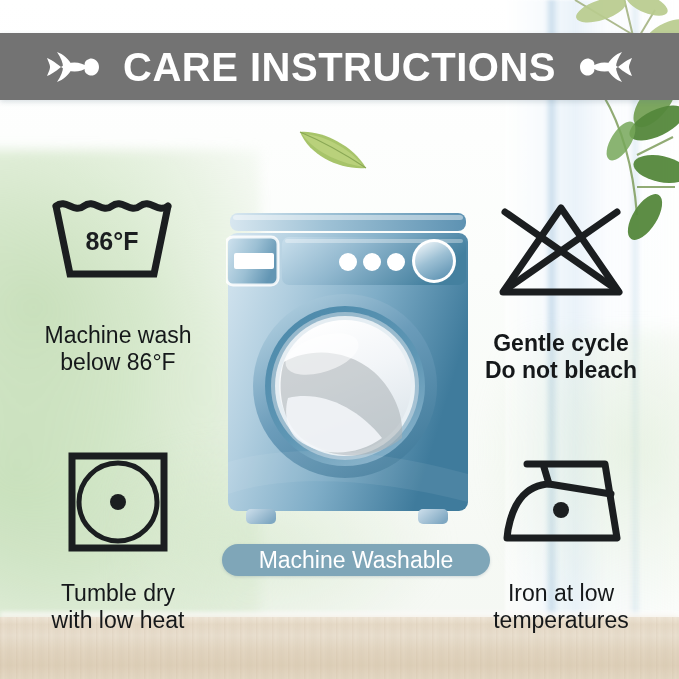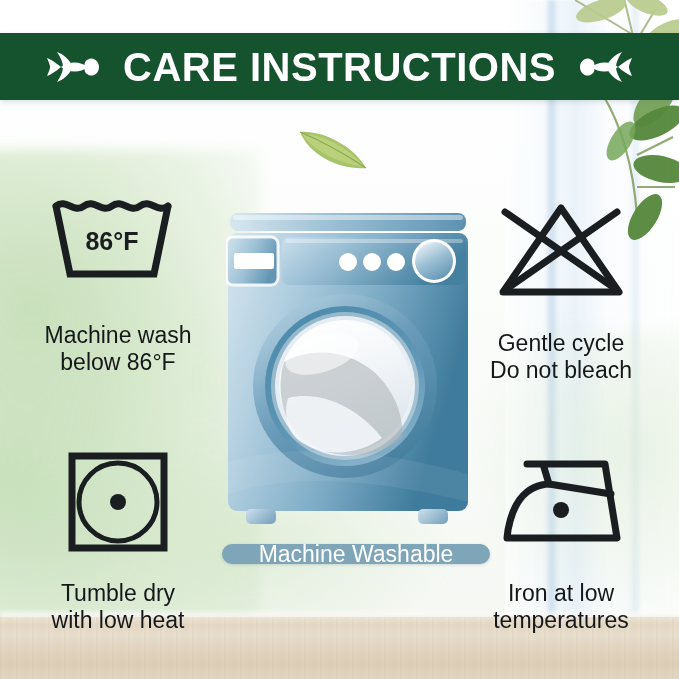--- a/index.html
+++ b/index.html
@@ -79,21 +79,21 @@
   .leafcluster{position:absolute;right:-6px;top:-10px;width:180px;height:180px;}
   .leafcluster svg{width:100%;height:100%;display:block;}
   .leafcluster-lower{position:absolute;right:-4px;top:95px;width:150px;height:160px;}
   .leafcluster-lower svg{width:100%;height:100%;display:block;}
   .floating-leaf{position:absolute;left:294px;top:120px;width:80px;height:56px;}
   .floating-leaf svg{width:100%;height:100%;display:block;}
 
   
   .banner{
     position:absolute;left:0;top:33px;width:679px;height:67px;
-    background:#14532d;
+    background:#737373;
     display:flex;align-items:center;justify-content:center;
     box-shadow:0 2px 5px rgba(90,120,135,.22);
   }
   .banner-title{
     color:#ffffff;font-size:40px;font-weight:bold;letter-spacing:.5px;
     line-height:1;white-space:nowrap;
     font-family:"Liberation Sans", sans-serif;
   }
   .fleur{width:62px;height:44px;flex:0 0 auto;}
   .fleur svg{width:100%;height:100%;display:block;}
@@ -102,36 +102,36 @@
 
   
   .care{position:absolute;width:200px;text-align:center;}
   .care .glyph{height:112px;display:flex;align-items:center;justify-content:center;}
   .care .glyph svg{display:block;}
   .care .caption{
     font-size:23px;line-height:1.17;color:#15181a;margin-top:22px;
     font-family:"Liberation Sans", sans-serif;white-space:pre-line;
   }
   #care-wash{left:18px;top:188px;}
-  #care-bleach{left:461px;top:196px;}
+  #care-bleach{left:461px;top:196px;font-weight:bold;}
   #care-dry{left:18px;top:446px;}
   #care-iron{left:461px;top:446px;}
 
   .tubtemp{
     font-size:25px;font-weight:bold;fill:#1b1e20;
     font-family:"Liberation Sans", sans-serif;
   }
 
   
   .washer{position:absolute;left:226px;top:212px;width:244px;height:325px;}
   .washer svg{width:100%;height:100%;display:block;}
 
   
   .badge{
-    position:absolute;left:222px;top:544px;width:268px;height:20px;
+    position:absolute;left:222px;top:544px;width:268px;height:32px;
     background:#7fa6b8;border-radius:16px;
     display:flex;align-items:center;justify-content:center;
     box-shadow:0 1px 3px rgba(90,120,140,.25);
   }
   .badge-text{
     color:#ffffff;font-size:23px;line-height:1;white-space:nowrap;
     font-family:"Liberation Sans", sans-serif;
   }
 </style>
 </head>

